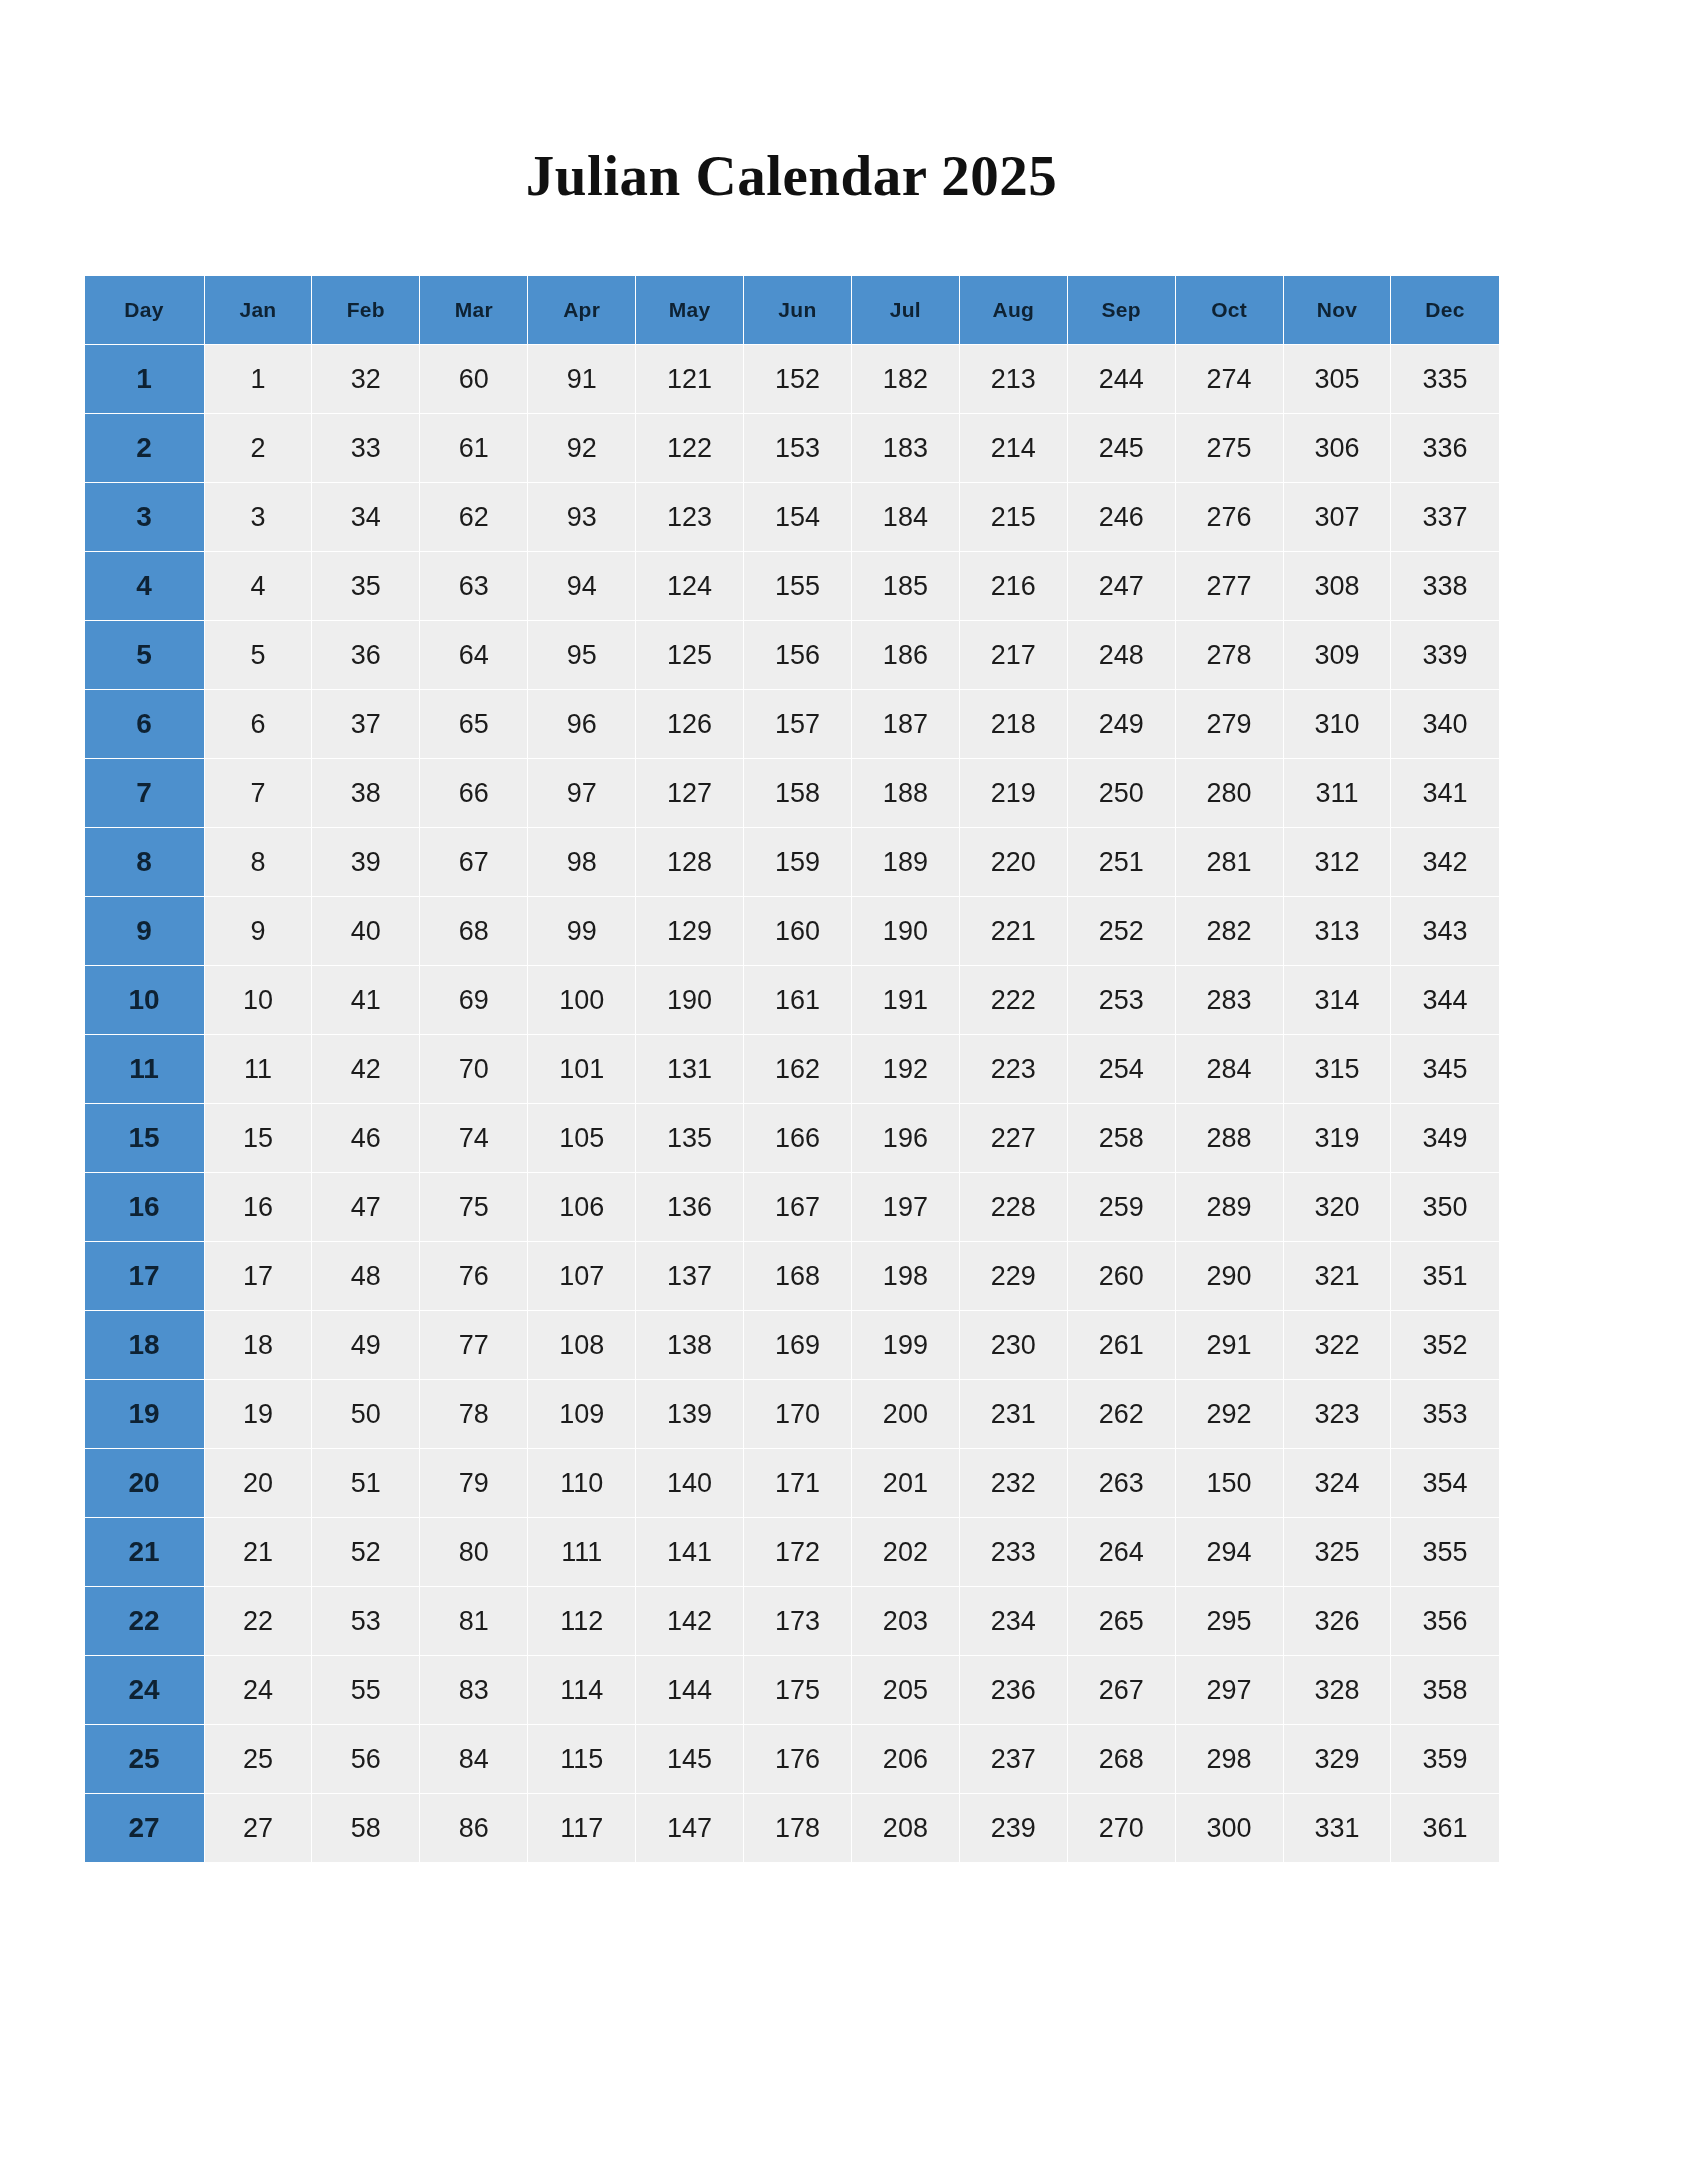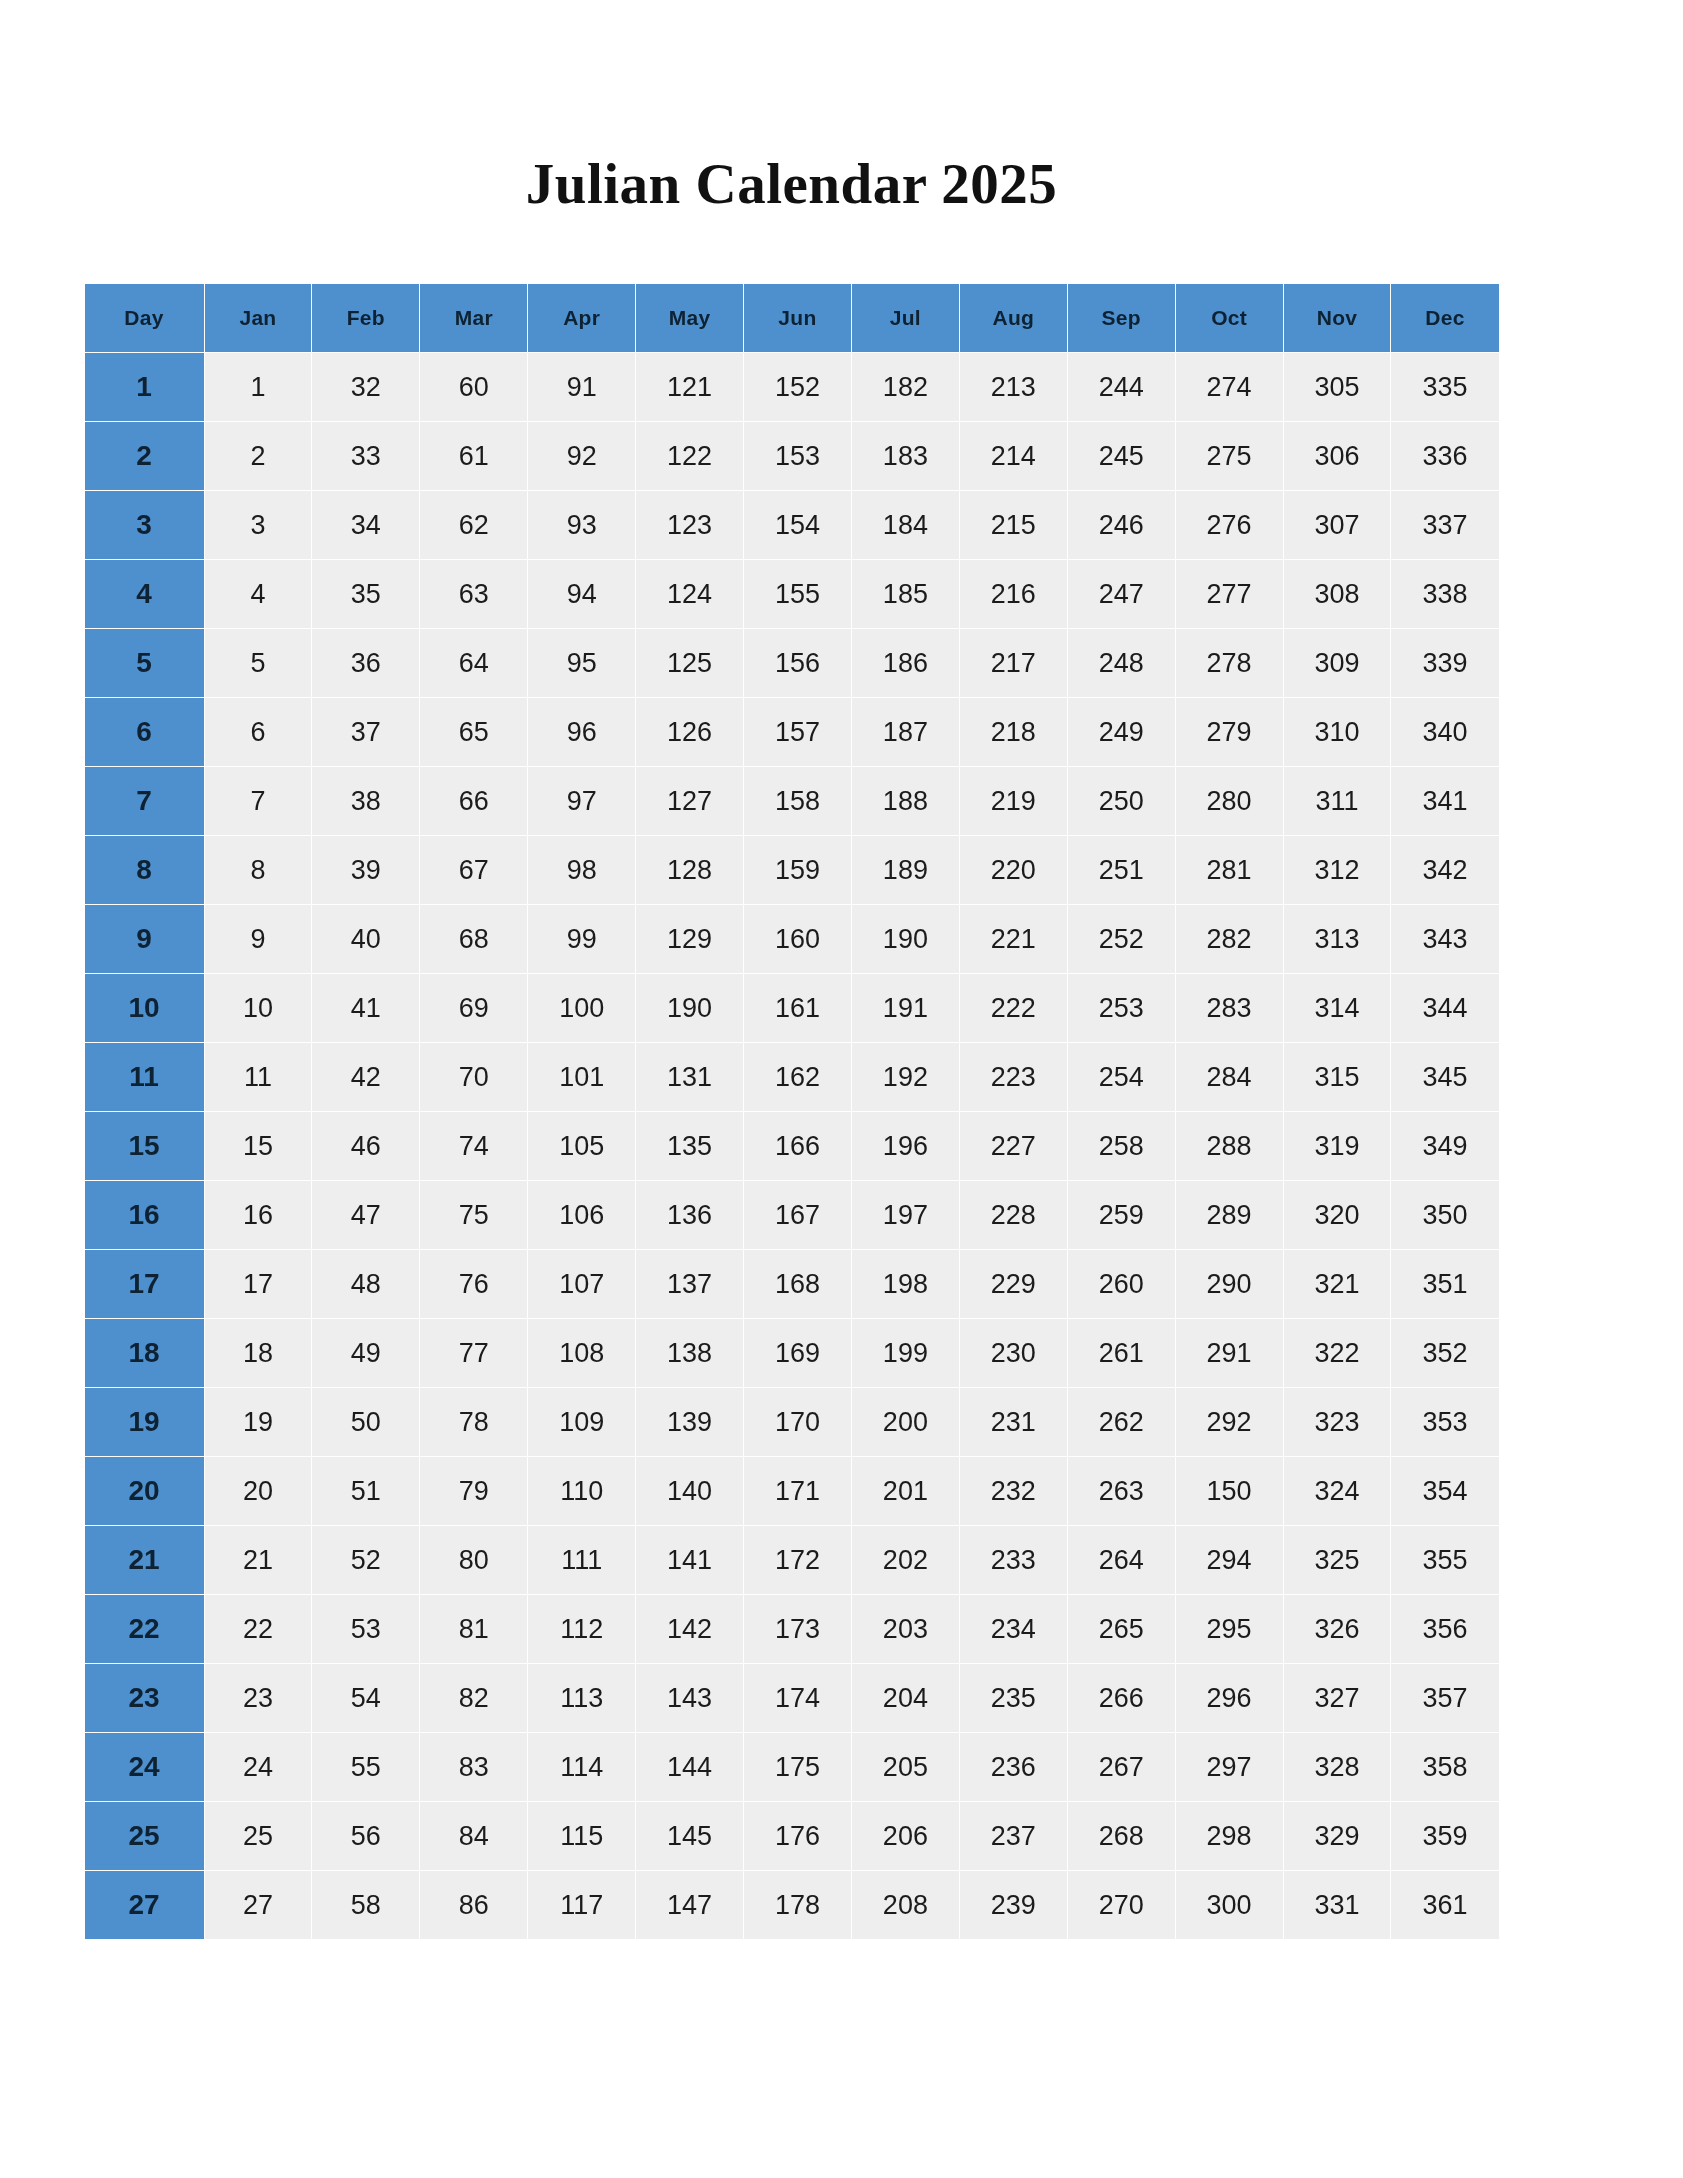--- a/index.html
+++ b/index.html
@@ -12,21 +12,21 @@
     height: 2178px;
     font-family: "Liberation Sans", sans-serif;
     color: #1b1b1b;
     position: relative;
     overflow: hidden;
   }
   .page {
     width: 1583px;
     height: 2178px;
     box-sizing: border-box;
-    padding: 12px;
+    padding: 4px;
     position: relative;
   }
   .title {
     text-align: center;
     font-family: "Liberation Serif", serif;
     font-weight: bold;
     font-size: 57px;
     letter-spacing: 0.5px;
     color: #111111;
     margin: 0;
@@ -380,35 +380,20 @@
             <td>142</td>
             <td>173</td>
             <td>203</td>
             <td>234</td>
             <td>265</td>
             <td>295</td>
             <td>326</td>
             <td>356</td>
           </tr>
           <tr>
-            <th class="day-cell">23</th>
-            <td>23</td>
-            <td>54</td>
-            <td>82</td>
-            <td>113</td>
-            <td>143</td>
-            <td>174</td>
-            <td>204</td>
-            <td>235</td>
-            <td>266</td>
-            <td>296</td>
-            <td>327</td>
-            <td>357</td>
-          </tr>
-          <tr>
             <th class="day-cell">24</th>
             <td>24</td>
             <td>55</td>
             <td>83</td>
             <td>114</td>
             <td>144</td>
             <td>175</td>
             <td>205</td>
             <td>236</td>
             <td>267</td>

